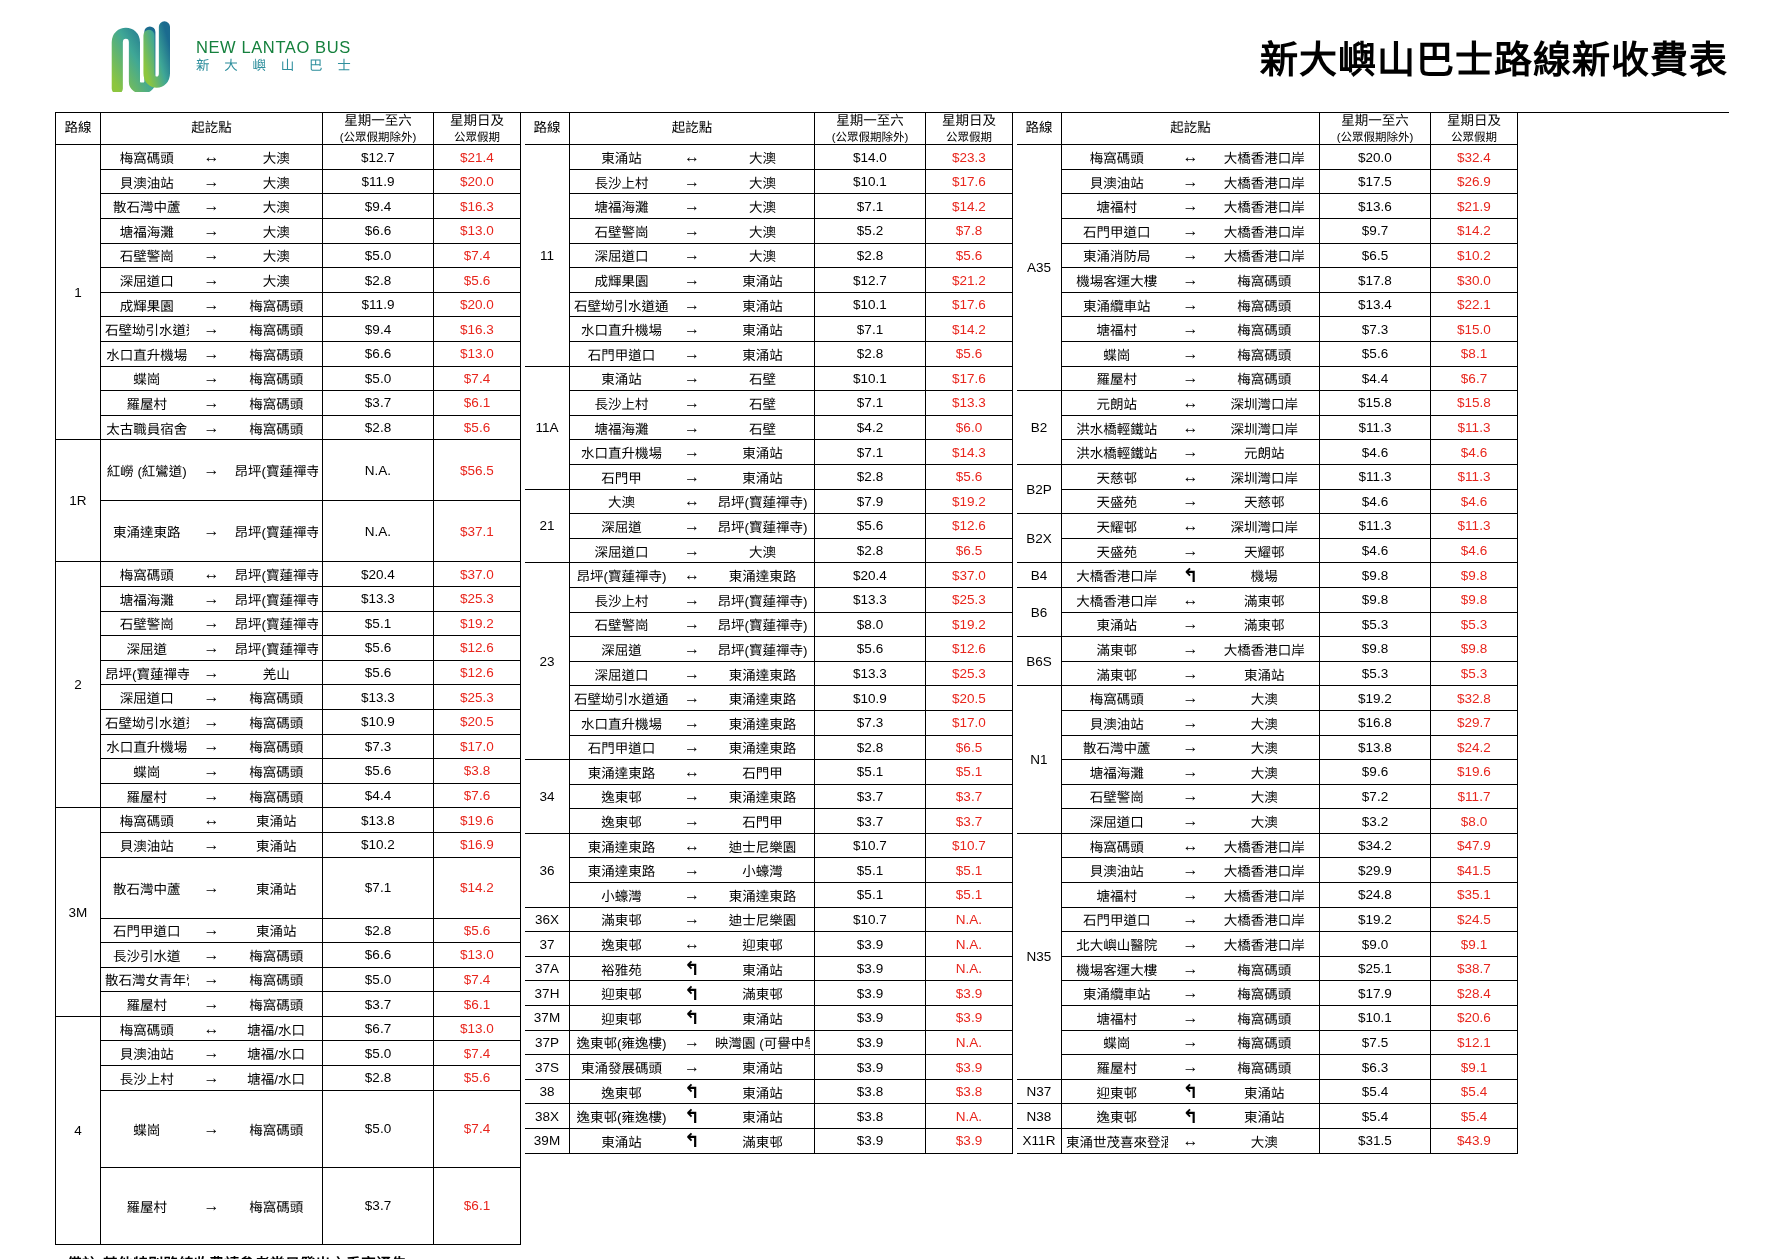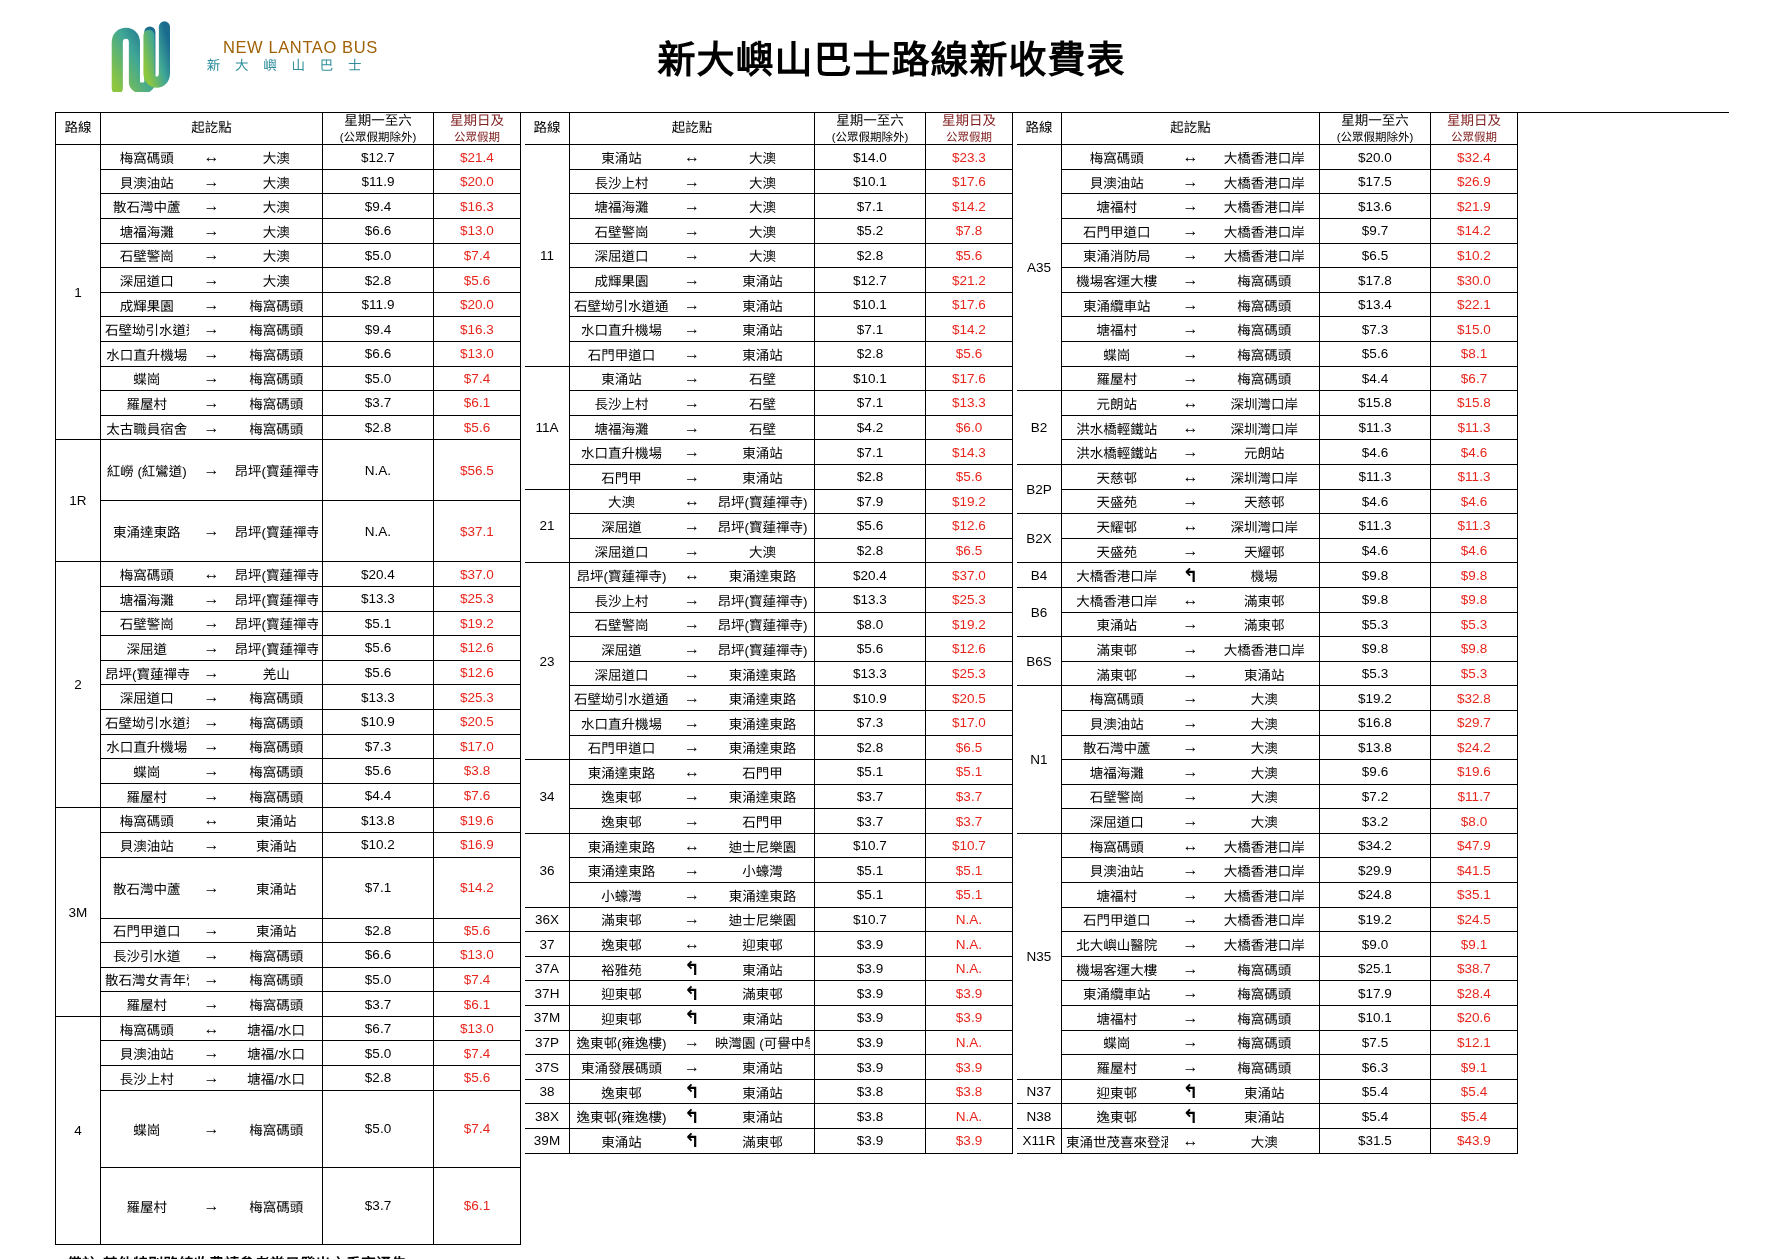--- a/index.html
+++ b/index.html
@@ -44,35 +44,34 @@
   }
   .brand-words {
     display: flex;
     flex-direction: column;
     justify-content: center;
     line-height: 1.25;
   }
   .brand-en {
     font-size: 16.5px;
     letter-spacing: 0.6px;
-    color: #a16207;
+    color: #15803d;
     font-weight: 400;
-    margin-left: 27px;
   }
   .brand-zh {
     font-size: 13.5px;
     letter-spacing: 5.5px;
     color: #2f8f9d;
     font-weight: 400;
     text-align: center;
   }
   .doc-title {
     position: absolute;
     left: 0; right: 0;
-    text-align: center;
+    text-align: right;
     font-size: 38px;
     font-weight: bold;
     letter-spacing: 1px;
     color: #000;
   }
   .effective-date {
     position: absolute;
     right: 0;
     font-size: 32px;
     font-weight: bold;
@@ -119,21 +118,21 @@
   thead th {
     border-bottom: 1.6px solid #000 !important;
     font-weight: bold;
     font-size: 13px;
     height: 46px;
     line-height: 1.25;
   }
   th.h-route   { width: 44px; }
   th.h-od      { }
   th.h-wk      { width: 110px; }
-  th.h-sun     { width: 86px; color: #7f1d1d; }
+  th.h-sun     { width: 86px; color: #000000; }
   .hdr-sub { font-size: 11.5px; display: block; }
 
   
   td.route {
     font-weight: bold;
     font-size: 14px;
     width: 44px;
     border-right: 1px solid #000;
   }
   

